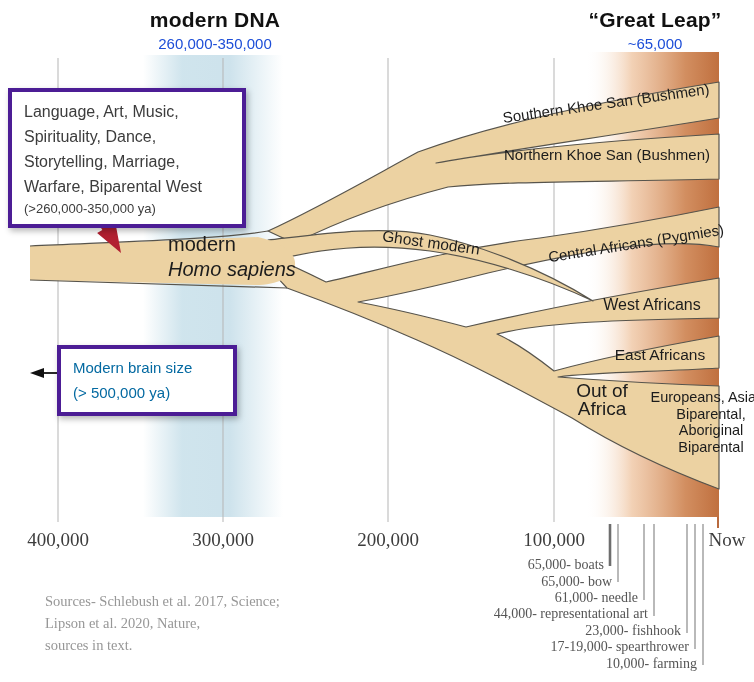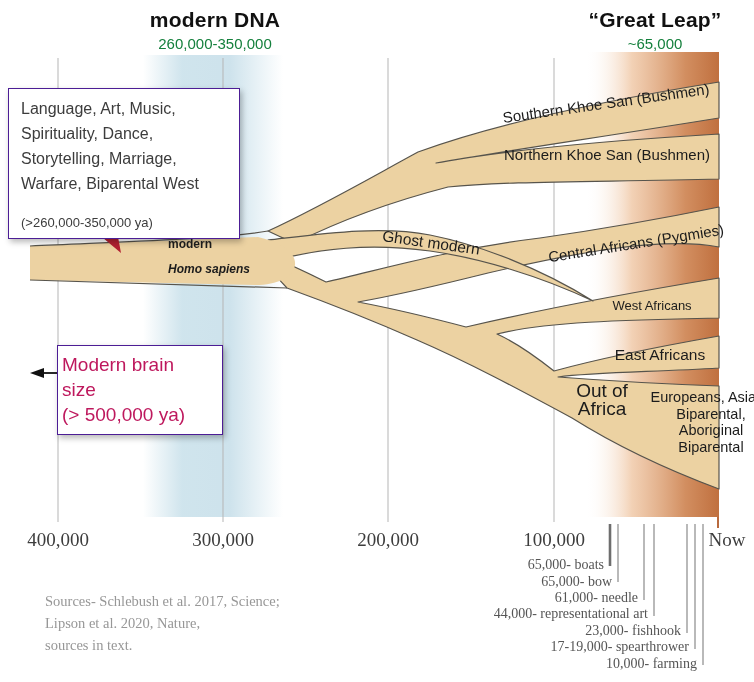--- a/index.html
+++ b/index.html
@@ -2,28 +2,28 @@
 <html><head>
 <meta charset="utf-8">
 <style>
   html,body{margin:0;padding:0;background:#ffffff;}
   #stage{position:relative;width:754px;height:682px;background:#ffffff;overflow:hidden;
          font-family:"Liberation Sans",sans-serif;}
   #tree-svg{position:absolute;left:0;top:0;width:754px;height:682px;}
   .abs{position:absolute;}
   .title-block{text-align:center;}
   .title-main{font-weight:bold;font-size:21px;color:#111;letter-spacing:0.2px;}
-  .title-sub{font-size:15px;color:#15803d;margin-top:3px;}
-  .note-box{background:#ffffff;border:1px solid #4c1d95;box-shadow:2px 3px 6px rgba(0,0,0,0.28);
+  .title-sub{font-size:15px;color:#1d4ed8;margin-top:3px;}
+  .note-box{background:#ffffff;border:4px solid #4c1d95;box-shadow:2px 3px 6px rgba(0,0,0,0.28);
             color:#3c3c3c;}
   #culture-box{left:8px;top:88px;width:206px;padding:7px 12px 6px 12px;font-size:16px;line-height:25px;}
-  .culture-note{font-size:13px;line-height:18px;margin-top:18px;}
-  #brain-box{left:57px;top:345px;width:150px;padding:6px 10px 7px 4px;font-size:19px;line-height:25px;color:#be185d;}
+  .culture-note{font-size:13px;line-height:18px;margin-top:1px;}
+  #brain-box{left:57px;top:345px;width:150px;padding:6px 10px 7px 12px;font-size:15px;line-height:25px;color:#0369a1;}
   .branch-label{color:#1c1c1c;white-space:nowrap;transform:translate(-50%,-50%);}
-  .root-label{color:#1c1c1c;font-size:12px;line-height:25px;font-weight:bold;}
+  .root-label{color:#1c1c1c;font-size:20px;line-height:25px;}
   .italic{font-style:italic;}
   .axis-label{font-family:"Liberation Serif",serif;font-size:19px;color:#3d3d3d;
               transform:translateX(-50%);white-space:nowrap;}
   .tl-label{font-family:"Liberation Serif",serif;font-size:14px;color:#555;white-space:nowrap;}
   #sources{left:45px;top:590px;font-family:"Liberation Serif",serif;font-size:14.5px;
            line-height:22px;color:#979797;}
   .center-lines{text-align:center;line-height:16px;font-size:14px;margin-left:40px;}
   .euro-label{line-height:16.5px;font-size:14.5px;}
 </style>
 </head>
@@ -154,21 +154,21 @@
 
   <div class="abs root-label" style="left:168px;top:232px;">
     <div>modern</div>
     <div class="italic">Homo sapiens</div>
   </div>
 
   <div class="abs branch-label" style="left:606px;top:103px;font-size:15px;transform:translate(-50%,-50%) rotate(-8deg);">Southern Khoe San (Bushmen)</div>
   <div class="abs branch-label" style="left:607px;top:154px;font-size:15px;">Northern Khoe San (Bushmen)</div>
   <div class="abs branch-label" style="left:431px;top:243px;font-size:15.5px;transform:translate(-50%,-50%) rotate(8deg);">Ghost modern</div>
   <div class="abs branch-label" style="left:636px;top:243px;font-size:15px;transform:translate(-50%,-50%) rotate(-9deg);">Central Africans (Pygmies)</div>
-  <div class="abs branch-label" style="left:652px;top:305px;font-size:13px;">West Africans</div>
+  <div class="abs branch-label" style="left:652px;top:305px;font-size:16px;">West Africans</div>
   <div class="abs branch-label" style="left:660px;top:355px;font-size:15.5px;">East Africans</div>
   <div class="abs branch-label center-lines" style="left:562px;top:400px;font-size:19px;line-height:18px;">
     <div>Out of</div>
     <div>Africa</div>
   </div>
   <div class="abs branch-label center-lines euro-label" style="left:671px;top:422px;">
     <div>Europeans, Asians</div>
     <div>Biparental,</div>
     <div>Aboriginal</div>
     <div>Biparental</div>

